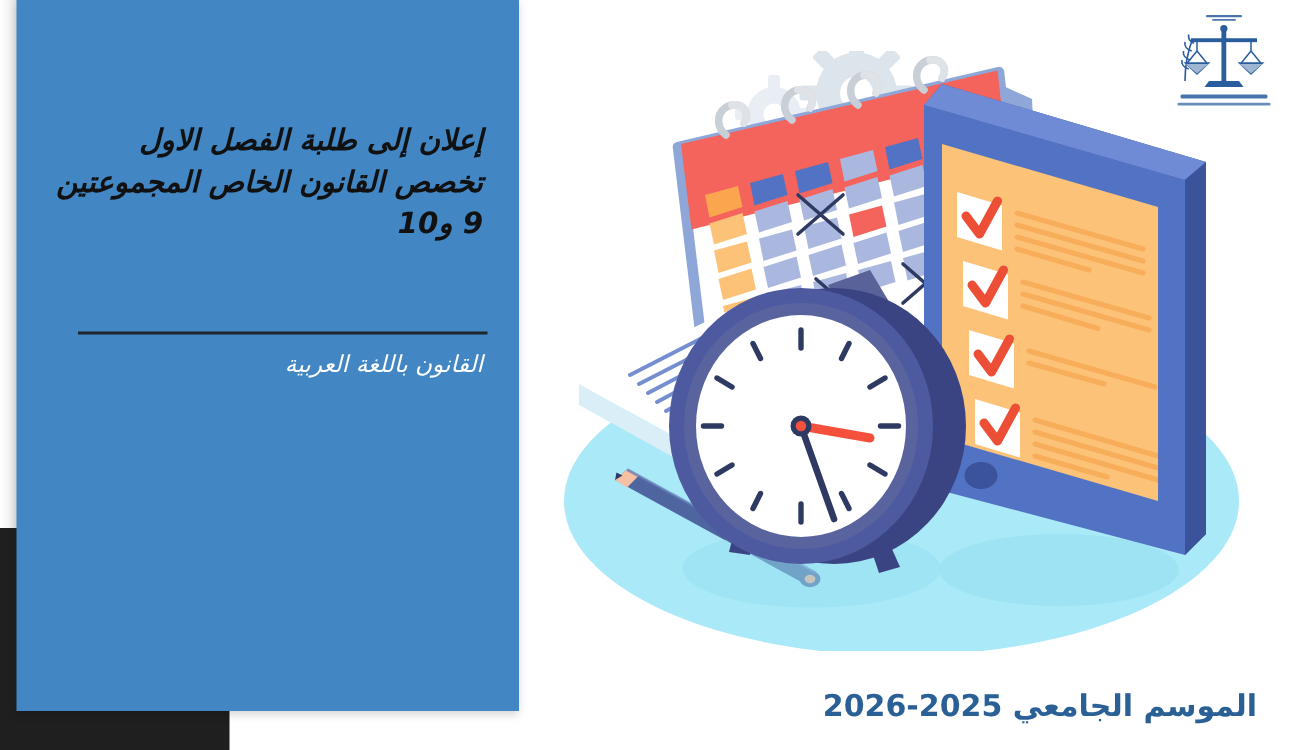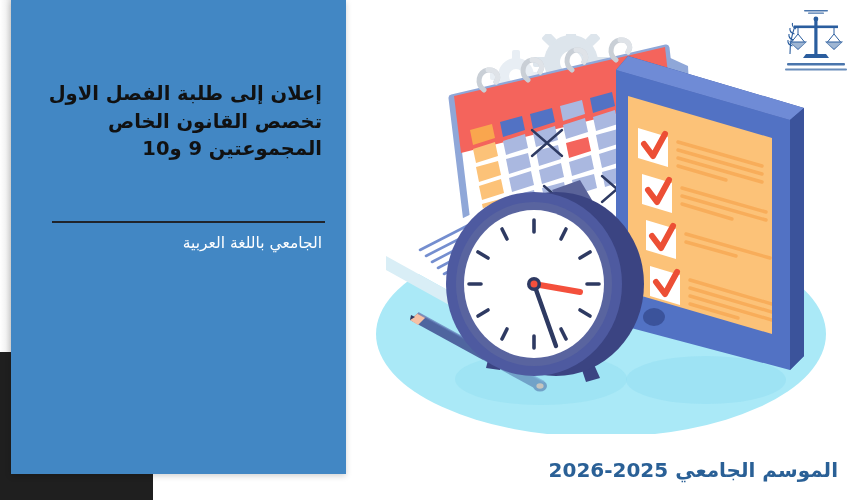--- a/index.html
+++ b/index.html
@@ -19,20 +19,21 @@
   .panel-shadow{
     position:absolute;left:0;top:0;width:13px;height:352px;
     background:linear-gradient(90deg,#ffffff 0%,#f3f3f3 45%,#d8d8d8 100%);
   }
 
   
   .blue-panel{
     position:absolute;left:11px;top:0;width:335px;height:474px;
     background:#4287c4;
     box-shadow:0 2px 6px rgba(0,0,0,.18);
+    font-style:italic;
   }
   .headline{
     position:absolute;right:24px;top:80px;width:290px;
     text-align:right;direction:rtl;
     color:#111111;font-weight:bold;font-size:19.5px;line-height:1.42;
     letter-spacing:0;
   }
   .divider{
     position:absolute;left:41px;top:221px;width:273px;height:2px;
     background:#20242b;
@@ -64,21 +65,21 @@
 
 <div class="stage">
 
   <div class="dark-block"></div>
 
   <div class="panel-shadow"></div>
 
   <div class="blue-panel">
     <div class="headline">إعلان إلى طلبة الفصل الاول تخصص القانون الخاص المجموعتين 9 و10</div>
     <div class="divider"></div>
-    <div class="subtitle">الجامعي باللغة العربية</div>
+    <div class="subtitle">القانون باللغة العربية</div>
   </div>
 
   <div class="season">الموسم الجامعي  2025-2026</div>
 
   <div class="logo">
     <svg viewBox="0 0 74 76" xmlns="http://www.w3.org/2000/svg" aria-hidden="true">
 
       <g fill="#2a5d9e" opacity=".85">
         <rect x="25" y="6" width="24" height="1.5" rx=".7"></rect>
         <rect x="29" y="8.6" width="16" height="1.2" rx=".6"></rect>

